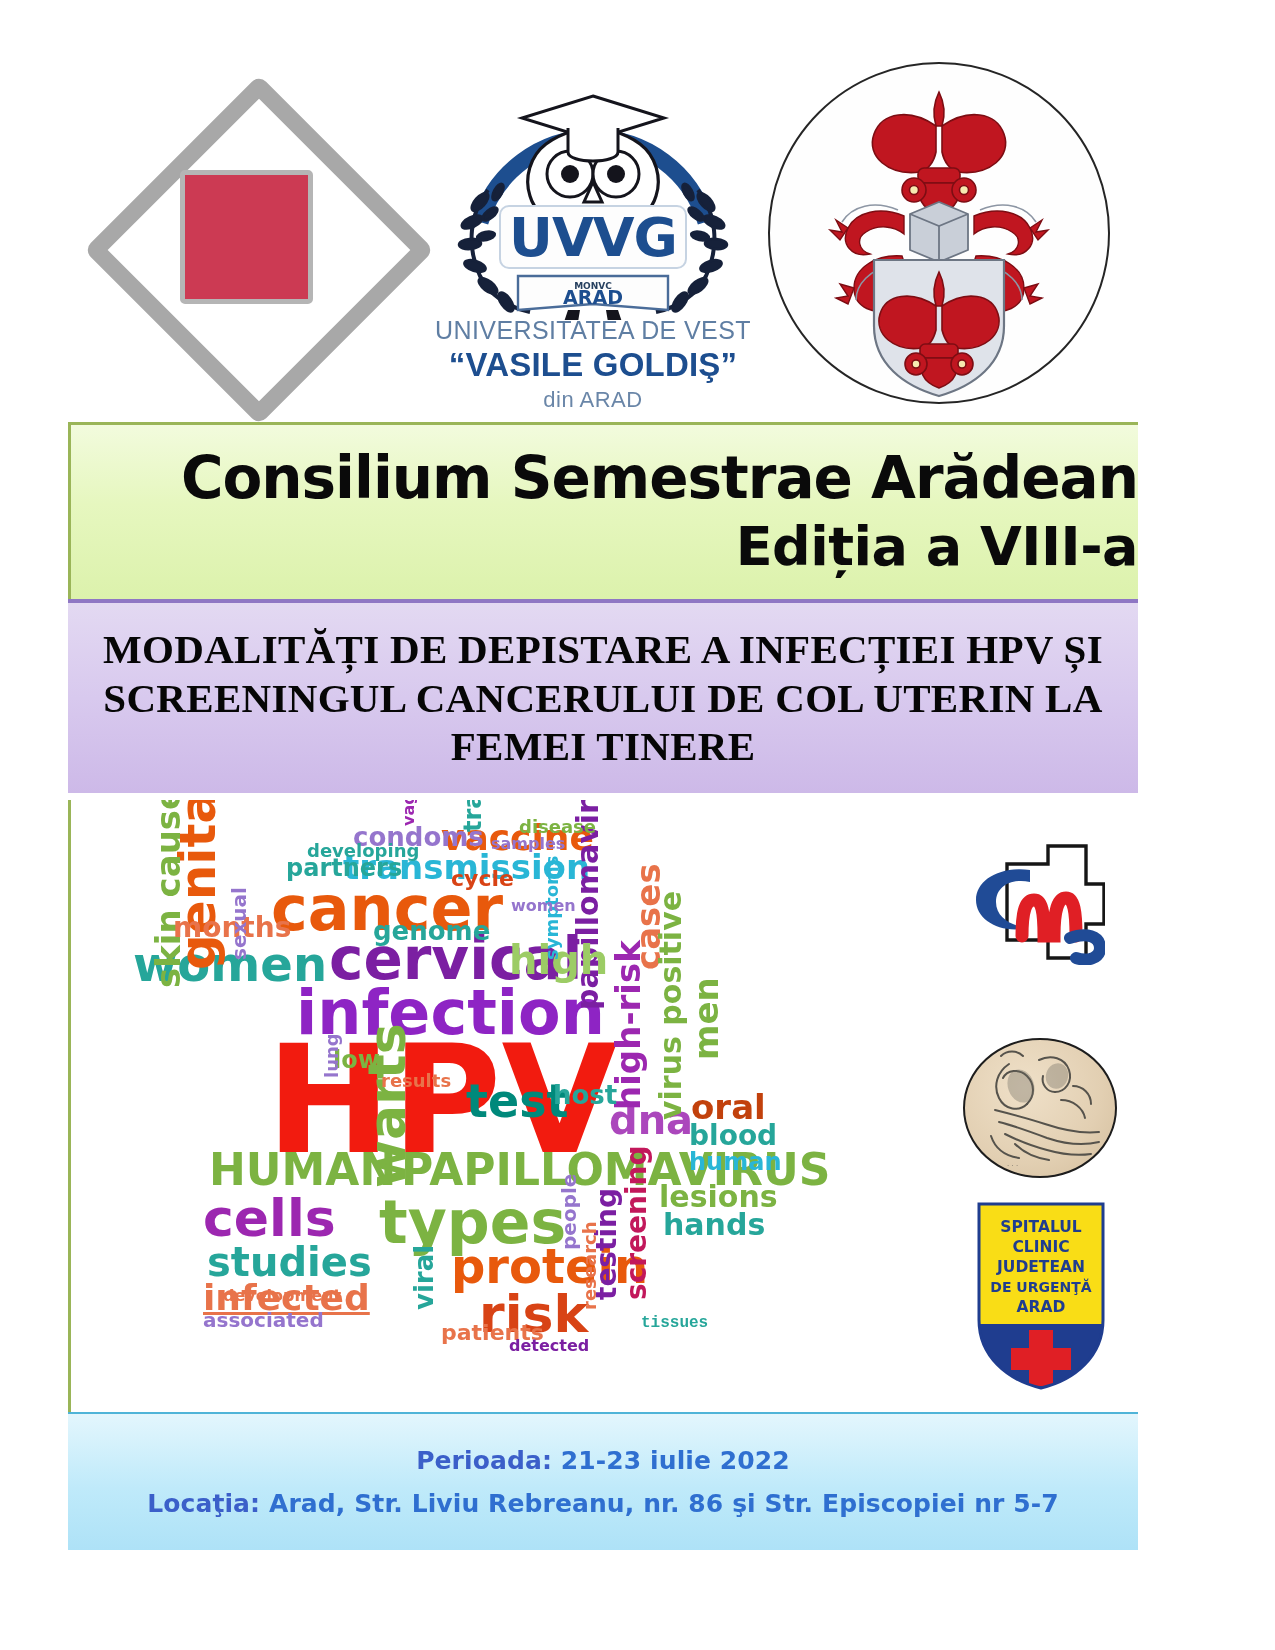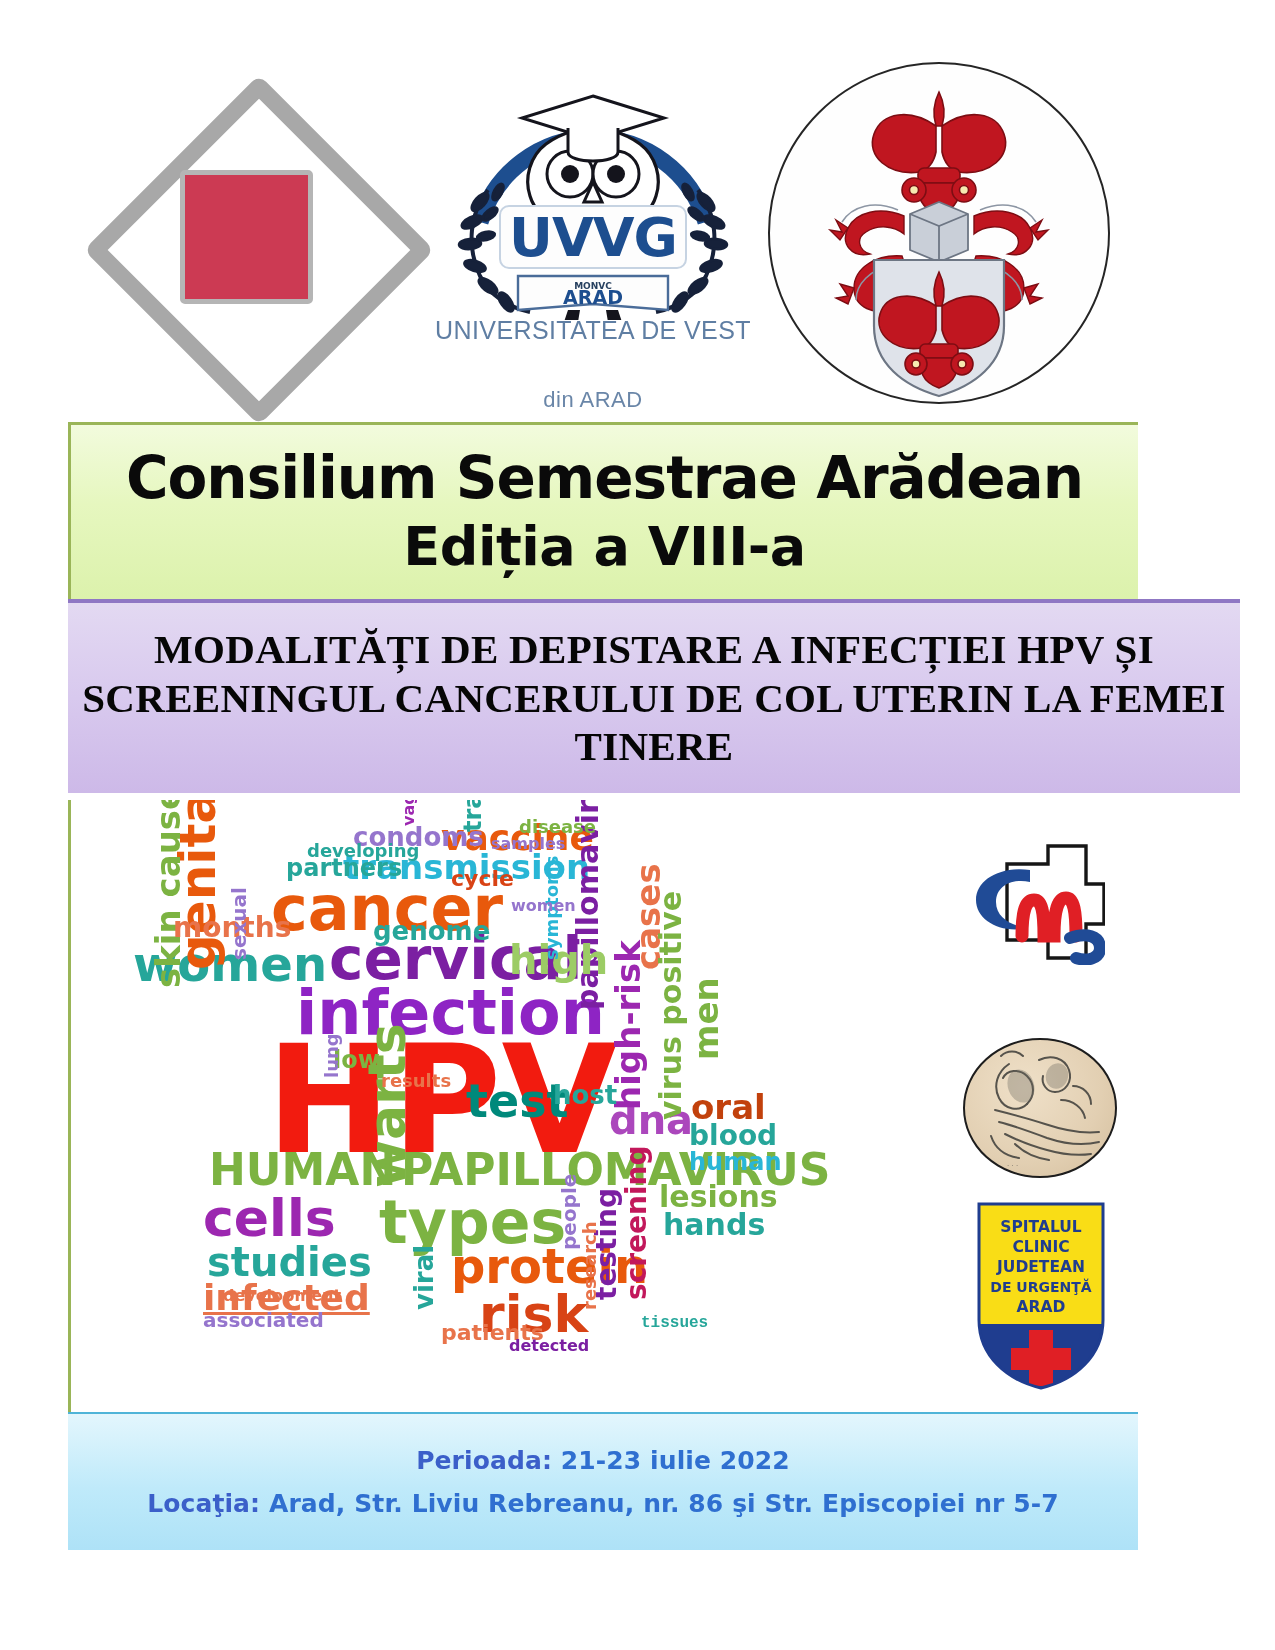--- a/index.html
+++ b/index.html
@@ -41,29 +41,29 @@
   
   .green-banner{
     position:absolute;left:68px;top:422px;width:1070px;height:177px;
     background:linear-gradient(180deg,#f2fbdd 0%,#e6f7bf 45%,#dcf2ac 100%);
     border-top:3px solid #9ab558;border-left:3px solid #9ab558;
     display:flex;flex-direction:column;align-items:center;justify-content:center;
     box-sizing:border-box;
   }
   .green-banner .gl{
     font-family:"DejaVu Sans", sans-serif;
-    font-weight:700;color:#0a0a0a;line-height:1.12;text-align:center;
+    font-weight:700;color:#0a0a0a;line-height:1.12;text-align:right;
     width:100%;
   }
   .gl-1{font-size:58px;letter-spacing:-1px;}
   .gl-2{font-size:54px;letter-spacing:-.5px;margin-top:6px;}
 
   
   .purple-banner{
-    position:absolute;left:68px;top:599px;width:1172px;height:194px;
+    position:absolute;left:68px;top:599px;width:1070px;height:194px;
     background:linear-gradient(180deg,#e3d9f2 0%,#d8c9ee 50%,#cdb9e8 100%);
     border-top:4px solid #8f77c4;
     display:flex;align-items:center;justify-content:center;
     box-sizing:border-box;
   }
   .purple-banner .pl{
     font-family:"Liberation Serif", serif;
     font-weight:700;color:#060606;text-align:center;line-height:1.18;
     font-size:41px;letter-spacing:.3px;padding:0 14px;
   }
@@ -177,20 +177,21 @@
         <rect x="82" y="136" width="186" height="62" rx="9" fill="#fdfdfd" stroke="#c6d3e2" stroke-width="2"></rect>
         <text x="175" y="186" text-anchor="middle" font-family="DejaVu Sans, sans-serif" font-size="54" font-weight="bold" fill="#1d4e8f" letter-spacing="-1">UVVG</text>
 
         <path d="M100 206 L250 206 L250 240 L175 234 L100 240 Z" fill="#fdfdfd" stroke="#4a6c99" stroke-width="2.4"></path>
         <text x="175" y="219" text-anchor="middle" font-family="DejaVu Sans, sans-serif" font-size="9" font-weight="bold" fill="#27405f">MONVC</text>
         <text x="175" y="234" text-anchor="middle" font-family="DejaVu Sans, sans-serif" font-size="19" font-weight="bold" fill="#1d4e8f">ARAD</text>
 
         <path d="M150 240 L146 252 L160 252 L162 240 Z M200 240 L204 252 L190 252 L188 240 Z" fill="#14141c"></path>
       </svg>
       <div class="uvvg-txt uvvg-l1">UNIVERSITATEA DE VEST</div>
+      <div class="uvvg-txt uvvg-l2">“VASILE GOLDIŞ”</div>
       <div class="uvvg-txt uvvg-l3">din ARAD</div>
     </div>
 
     <div class="coat">
       <svg width="338" height="338" viewBox="0 0 338 338">
 
         <g fill="#c01620" stroke="#7d0d13" stroke-width="1.6">
           <path d="M169 28 C163 40 163 52 166 62 L172 62 C175 52 175 40 169 28 Z"></path>
           <path d="M166 62 C140 44 112 48 104 70 C96 92 118 112 150 108
                    C158 106 164 98 166 88 Z"></path>

